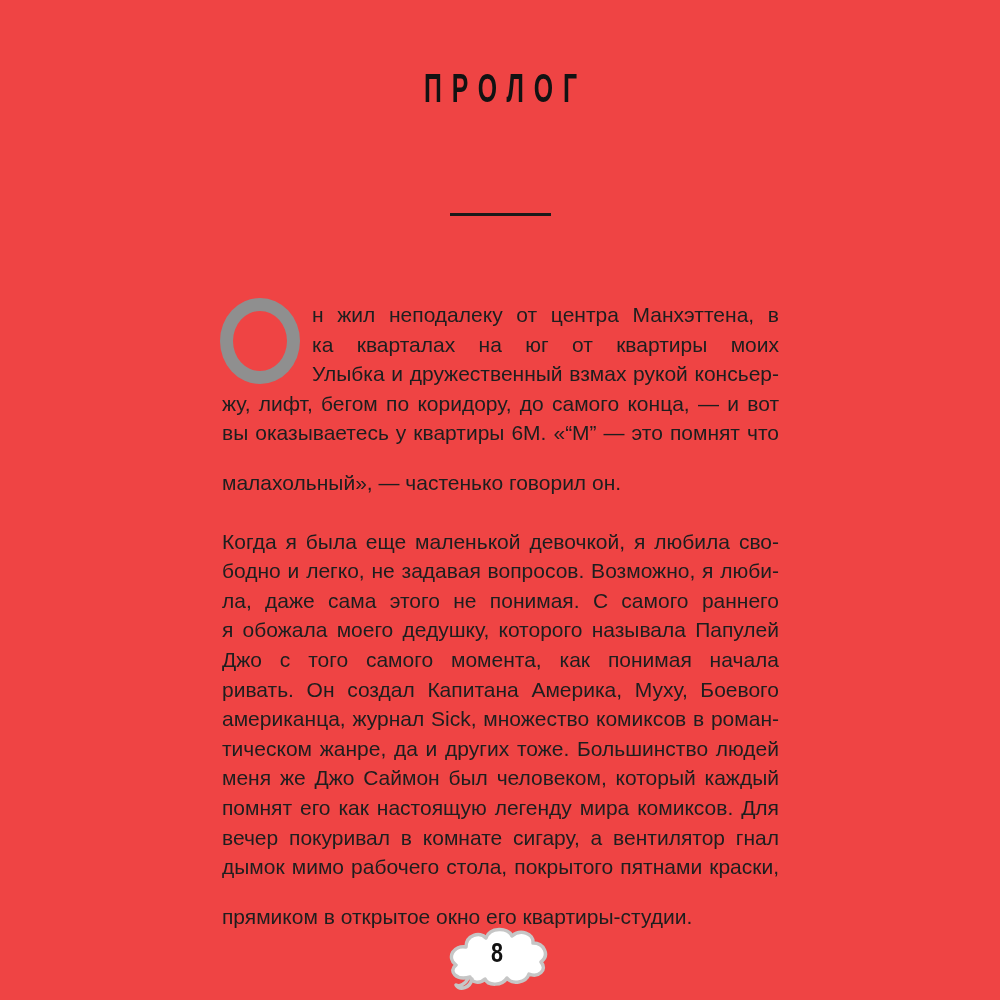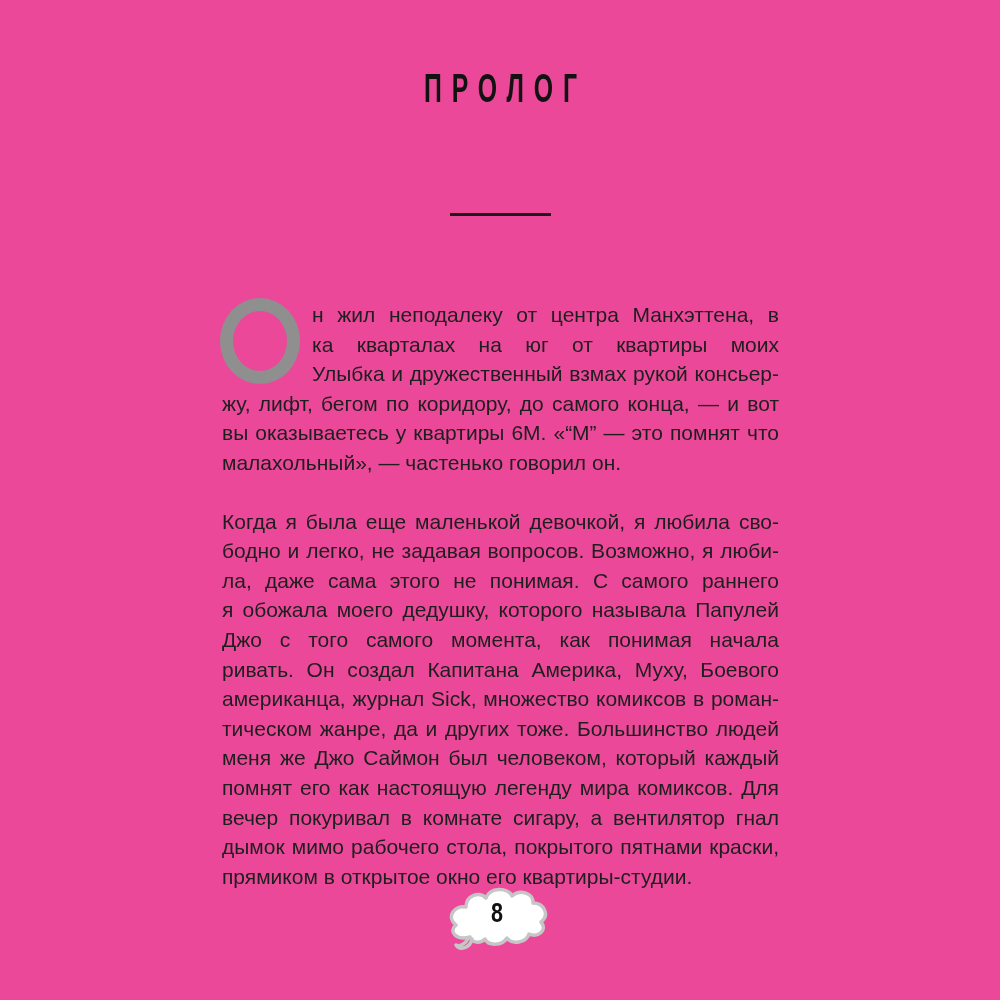--- a/index.html
+++ b/index.html
@@ -1,20 +1,20 @@
 <!DOCTYPE html>
 <html><head>
 <meta charset="utf-8">
 <style>
   html, body { margin: 0; padding: 0; background: #ffffff; }
   .page {
     position: relative;
     width: 1000px;
     height: 1000px;
-    background: #ec4899;
+    background: #ef4444;
     overflow: hidden;
     font-family: "Liberation Sans", sans-serif;
     color: #1e1e1e;
   }
   
   h1.chapter-title {
     margin: 0;
     padding-top: 66px;
     text-align: center;
     line-height: 44px;
@@ -56,21 +56,21 @@
     box-sizing: content-box;
   }
   .sr { position: absolute; opacity: 0; pointer-events: none; }
   
   .tline {
     text-align: justify;
     text-align-last: justify;
     height: 29.6px;
     overflow: hidden;
   }
-  .tline.tlast { text-align-last: left; }
+  .tline.tlast { text-align-last: left; margin-top: 20px; }
   
   .footer {
     margin-top: -6px;
     display: flex;
     justify-content: center;
   }
   .cloud-wrap { position: relative; width: 112px; height: 74px; }
   .cloud-wrap svg { display: block; }
   .page-num {
     position: absolute;

